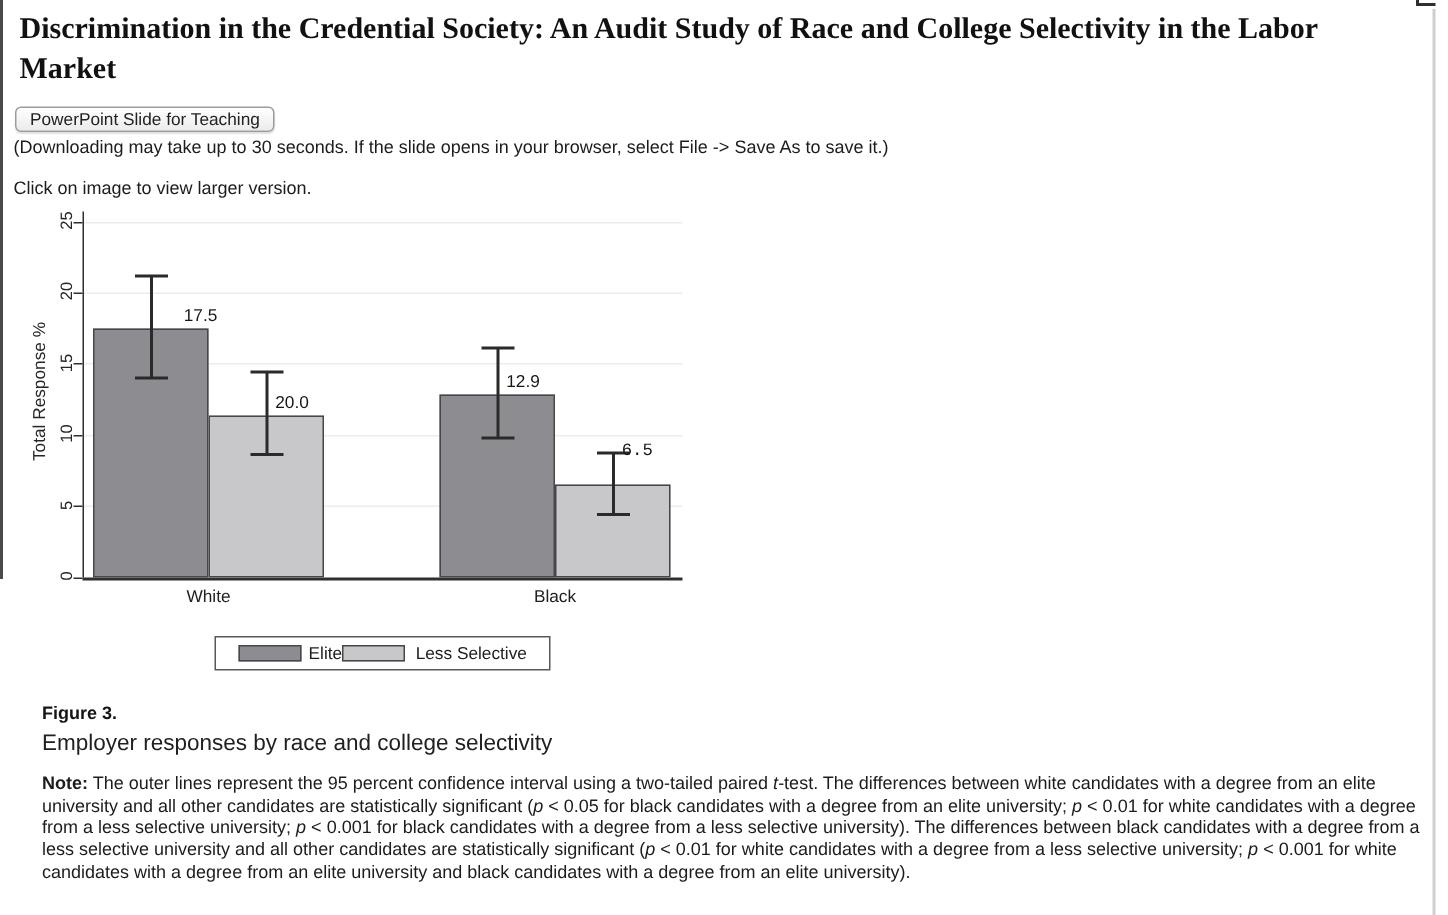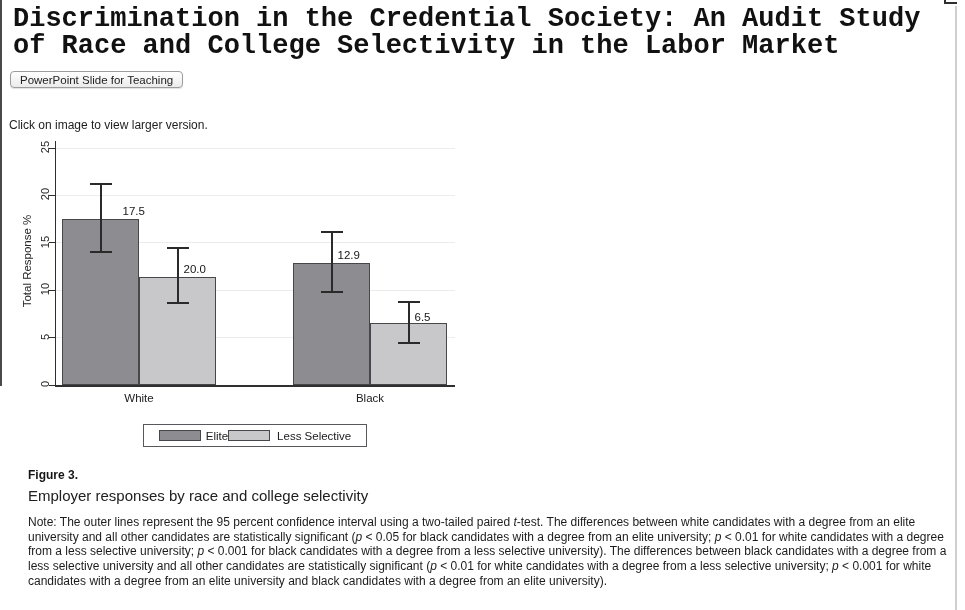--- a/index.html
+++ b/index.html
@@ -10,22 +10,22 @@
   }
   
   #left-frame { position:absolute; left:0; top:0; width:2px; height:386px; background:#4a4a4a; }
   #right-track { position:absolute; left:955px; top:6px; width:2px; height:604px; background:#cfcfcf; }
   #corner-frag { position:absolute; left:944px; top:0; width:13px; height:4px;
     border-left:2px solid #2f2f2f; border-bottom:2px solid #2f2f2f; }
 
   
   #page-title {
     position:absolute; left:13px; top:6px; width:925px;
-    font-family:Liberation Mono, monospace;
-    font-weight:bold; font-size:27px; line-height:27px; color:#111111;
+    font-family:Liberation Serif, serif;
+    font-weight:bold; font-size:20px; line-height:27px; color:#111111;
   }
   #ppt-button {
     position:absolute; left:10px; top:71px; height:17px; padding:0 9px;
     font-family:"Liberation Sans",sans-serif; font-size:11.5px; color:#222;
     background:linear-gradient(#ffffff,#ebebeb); border:1px solid #9c9c9c;
     border-radius:4px; box-shadow:0 1px 1px rgba(0,0,0,0.12); cursor:pointer;text-align:right;
   }
   #download-note { position:absolute; left:9px; top:91px; font-size:12px; color:#1c1c1c; }
   #image-hint   { position:absolute; left:9px; top:118px; font-size:12px; color:#1c1c1c; }
 
@@ -47,35 +47,36 @@
   .legend { position:absolute; border:1px solid #58585c; background:#ffffff;
     display:flex; align-items:center; justify-content:center; }
   .legend-swatch { display:inline-block; width:42px; height:11px; border:1px solid #47474b; }
   .legend-label { font-size:11.5px; color:#202020; }
 
   
   #figure-label { position:absolute; left:28px; top:468px; font-size:12px; font-weight:bold; color:#151515; }
   #figure-caption { position:absolute; left:28px; top:487px; font-size:15px; color:#202020; }
   #figure-note { position:absolute; left:28px; top:515px; width:925px; font-size:12px;
     line-height:14.7px; color:#1c1c1c; }
-  .b { font-weight:normal; }
+  .b { font-weight:bold; }
   .i { font-style:italic; }
 </style>
 </head>
 <body>
 
 <div id="page">
   <div id="left-frame"></div>
   <div id="right-track"></div>
   <div id="corner-frag"></div>
 
   <h1 id="page-title">Discrimination in the Credential Society: An Audit Study of Race and College Selectivity in the Labor Market</h1>
 
   <button id="ppt-button">PowerPoint Slide for Teaching</button>
 
+  <div id="download-note">(Downloading may take up to 30 seconds. If the slide opens in your browser, select File -&gt; Save As to save it.)</div>
 
   <div id="image-hint">Click on image to view larger version.</div>
 
   <div id="chart">
       <div class="gridline" style="left: 42px; top: 197.1px; width: 400px;"></div>
       <div class="gridline" style="left: 42px; top: 149.7px; width: 400px;"></div>
       <div class="gridline" style="left: 42px; top: 102.3px; width: 400px;"></div>
       <div class="gridline" style="left: 42px; top: 54.9px; width: 400px;"></div>
       <div class="gridline" style="left: 42px; top: 7.5px; width: 400px;"></div>
       <div class="yaxis-line" style="left: 42px; top: 1px; height: 244px;"></div>
@@ -105,21 +106,21 @@
       <div class="whisker-cap" style="left: 153.5px; top: 107.488px;"></div>
       <div class="whisker-cap" style="left: 153.5px; top: 162.472px;"></div>
       <div class="bar-value" style="left: 170.5px; top: 122.928px;">20.0</div>
       <div class="whisker-line" style="left: 317.5px; top: 92.372px; height: 59.724px;"></div>
       <div class="whisker-cap" style="left: 307.5px; top: 91.372px;"></div>
       <div class="whisker-cap" style="left: 307.5px; top: 151.096px;"></div>
       <div class="bar-value" style="left: 324.5px; top: 108.708px; text-align: center;">12.9</div>
       <div class="whisker-line" style="left: 394.5px; top: 161.576px; height: 41.712px;"></div>
       <div class="whisker-cap" style="left: 384.5px; top: 160.576px;"></div>
       <div class="whisker-cap" style="left: 384.5px; top: 202.288px;"></div>
-      <div class="bar-value" style="left: 401.5px; top: 171px;">6.5</div>
+      <div class="bar-value" style="left: 401.5px; top: 154px; font-family: Liberation Mono, monospace;">6.5</div>
       <div class="xcat-label" style="left: 76px; top: 252px;">White</div>
       <div class="xcat-label" style="left: 307px; top: 252px;">Black</div>
       <div class="legend" style="left: 130px; top: 284px; width: 224px; height: 23px;">
         <span class="legend-swatch" style="background: rgb(141, 141, 145); margin-right: 5px;"></span>
         <span class="legend-label" style="">Elite</span>
         <span class="legend-swatch" style="background: rgb(200, 200, 202); margin-right: 7px;"></span>
         <span class="legend-label">Less Selective</span>
       </div>
     </div>
 

